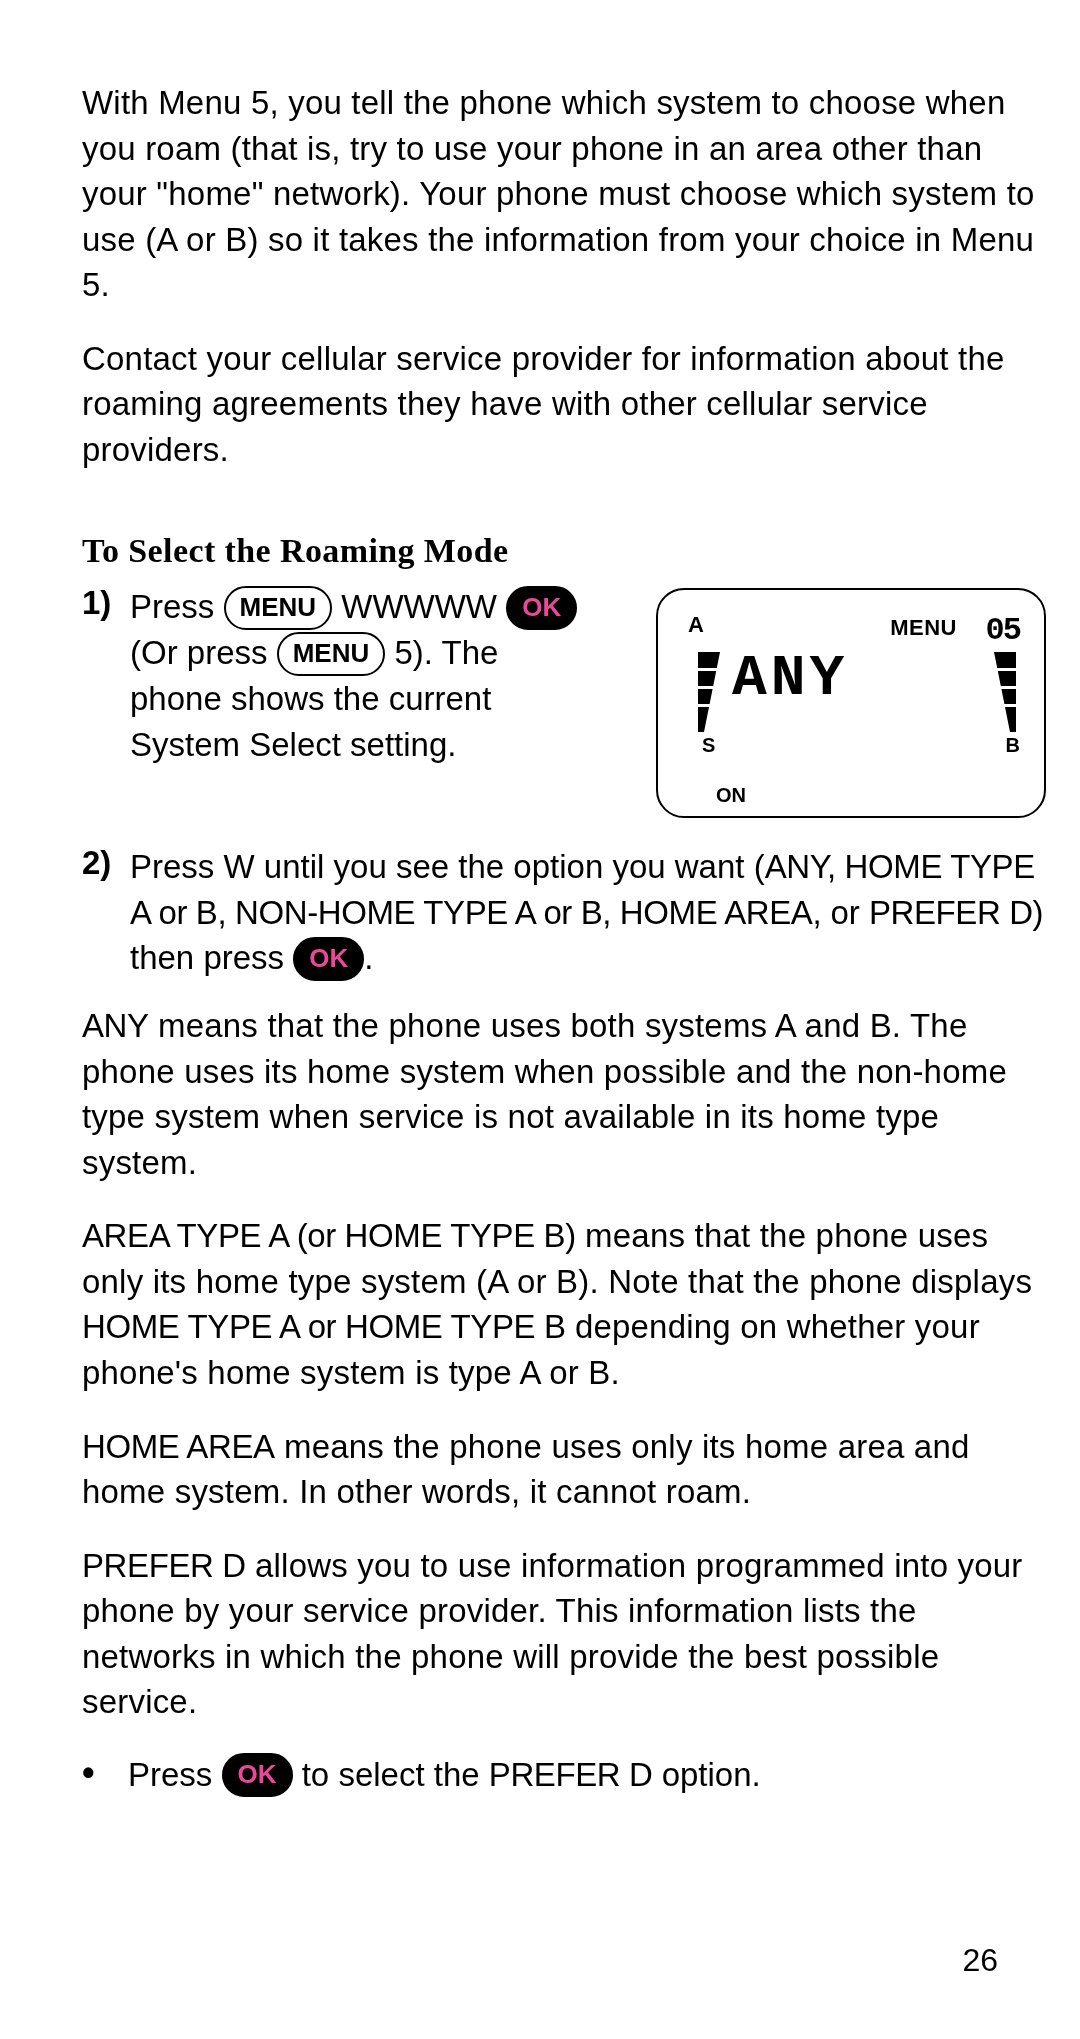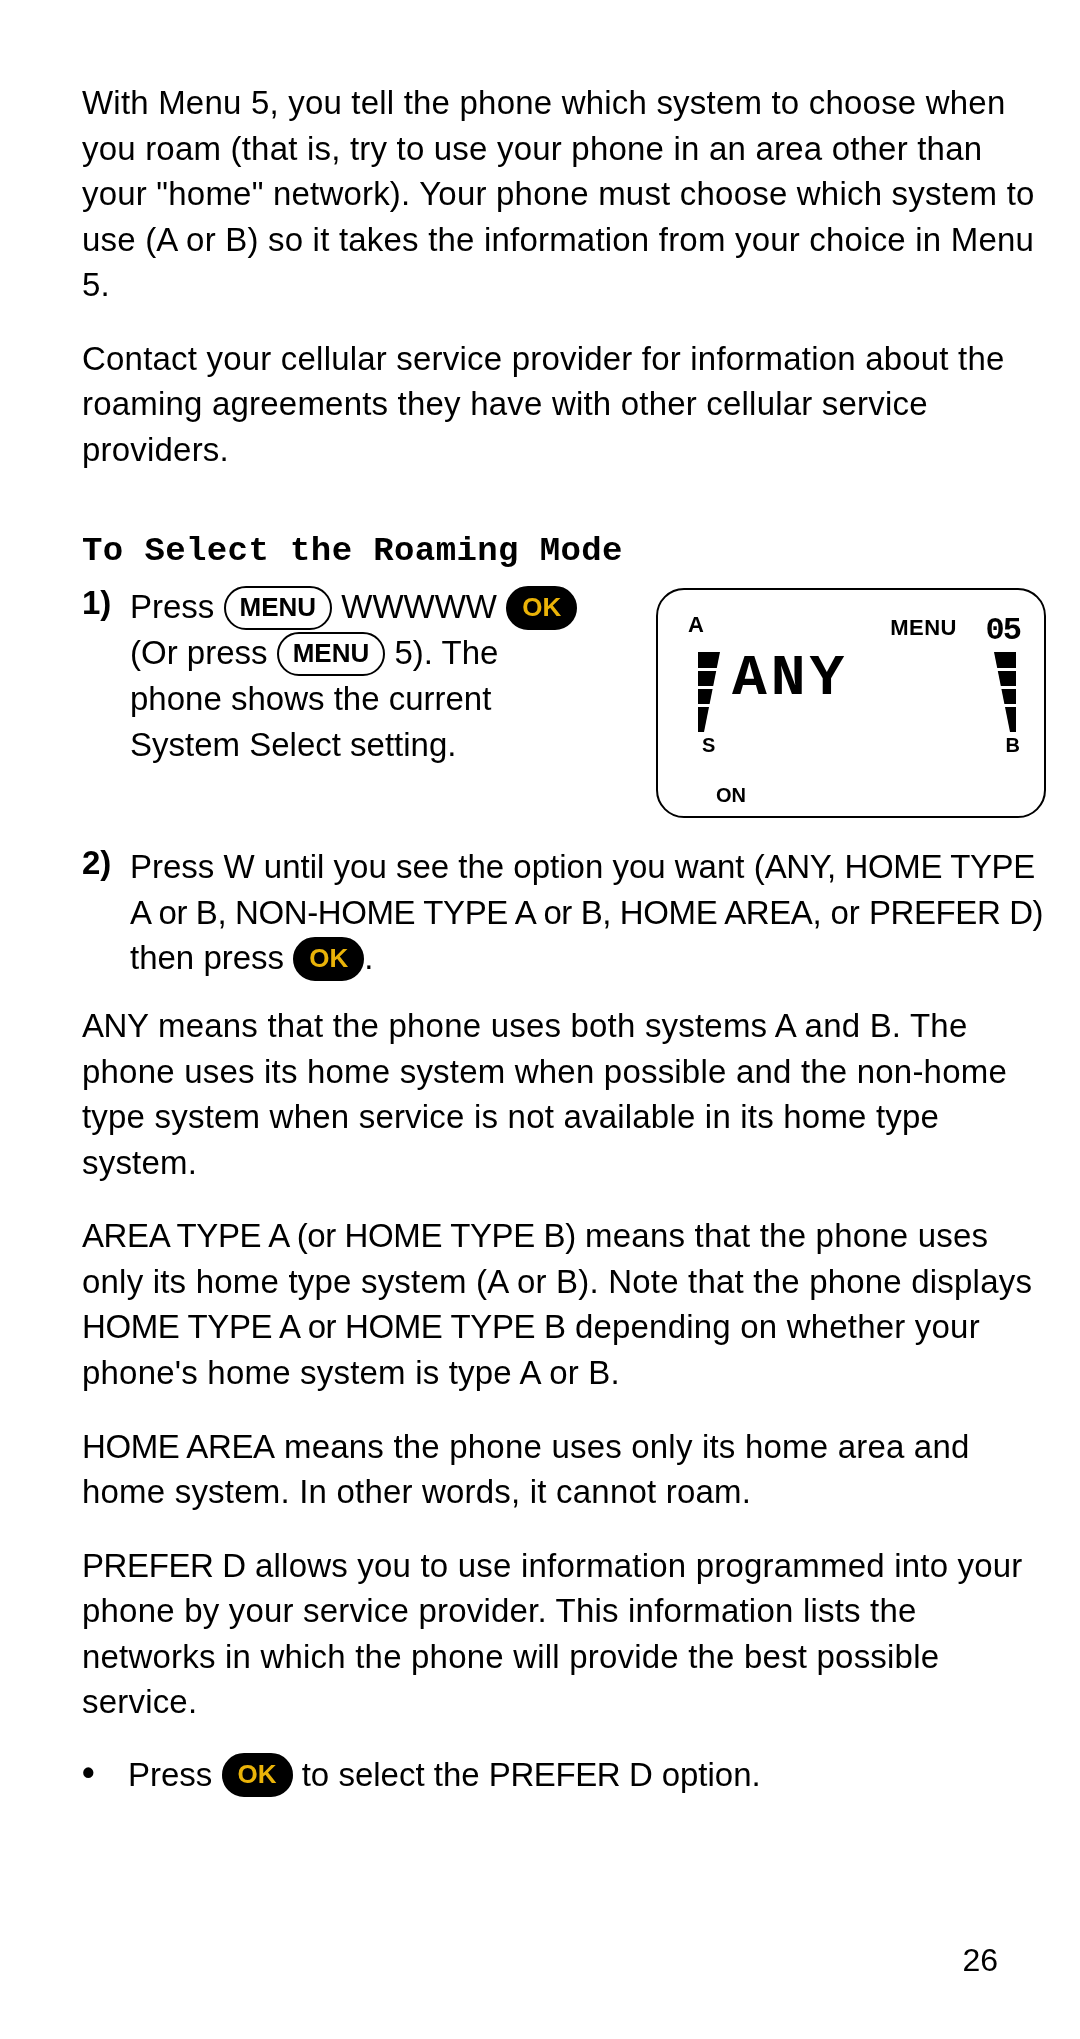--- a/index.html
+++ b/index.html
@@ -19,21 +19,21 @@
   p {
     margin: 0 0 28px 0;
     font-size: 33px;
     line-height: 1.38;
     letter-spacing: 0.2px;
   }
   .heading {
     font-weight: 700;
     font-size: 34px;
     margin: 60px 0 14px 0;
-    font-family: Liberation Mono, monospace;
+    font-family: Liberation Serif, serif;
     letter-spacing: 0.4px;
   }
   .step-row {
     display: flex;
     margin-bottom: 22px;
   }
   .step-num {
     font-weight: 700;
     font-size: 33px;
     min-width: 48px;
@@ -59,21 +59,21 @@
     border-radius: 26px;
     font-weight: 700;
     font-size: 26px;
     height: 40px;
     padding: 0 14px;
     vertical-align: 2px;
     background: #fff;
   }
   .pill.ok {
     background: #000;
-    color: #eab308;
+    color: #ec4899;
   }
   .lcd-wrap {
     float: right;
     width: 390px;
     height: 230px;
     border: 2.5px solid #000;
     border-radius: 28px;
     margin: 4px 0 26px 30px;
     position: relative;
     box-sizing: border-box;

